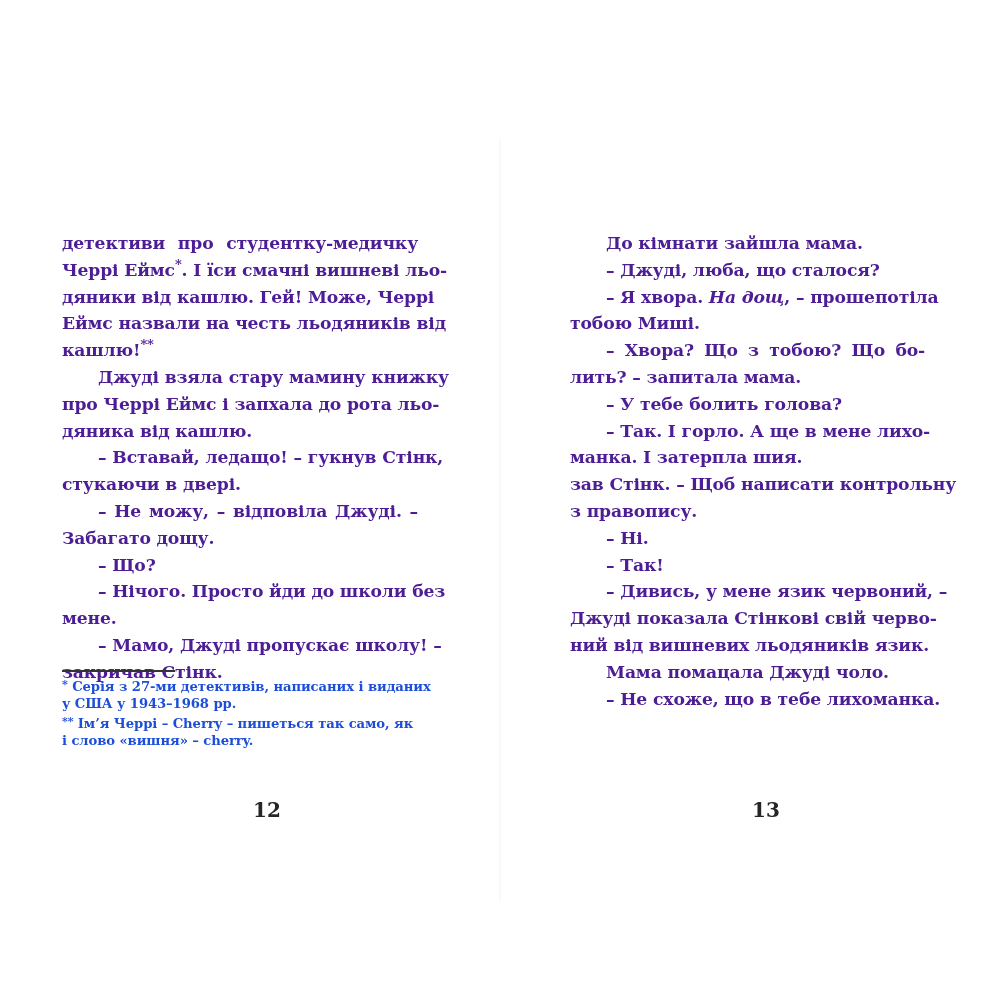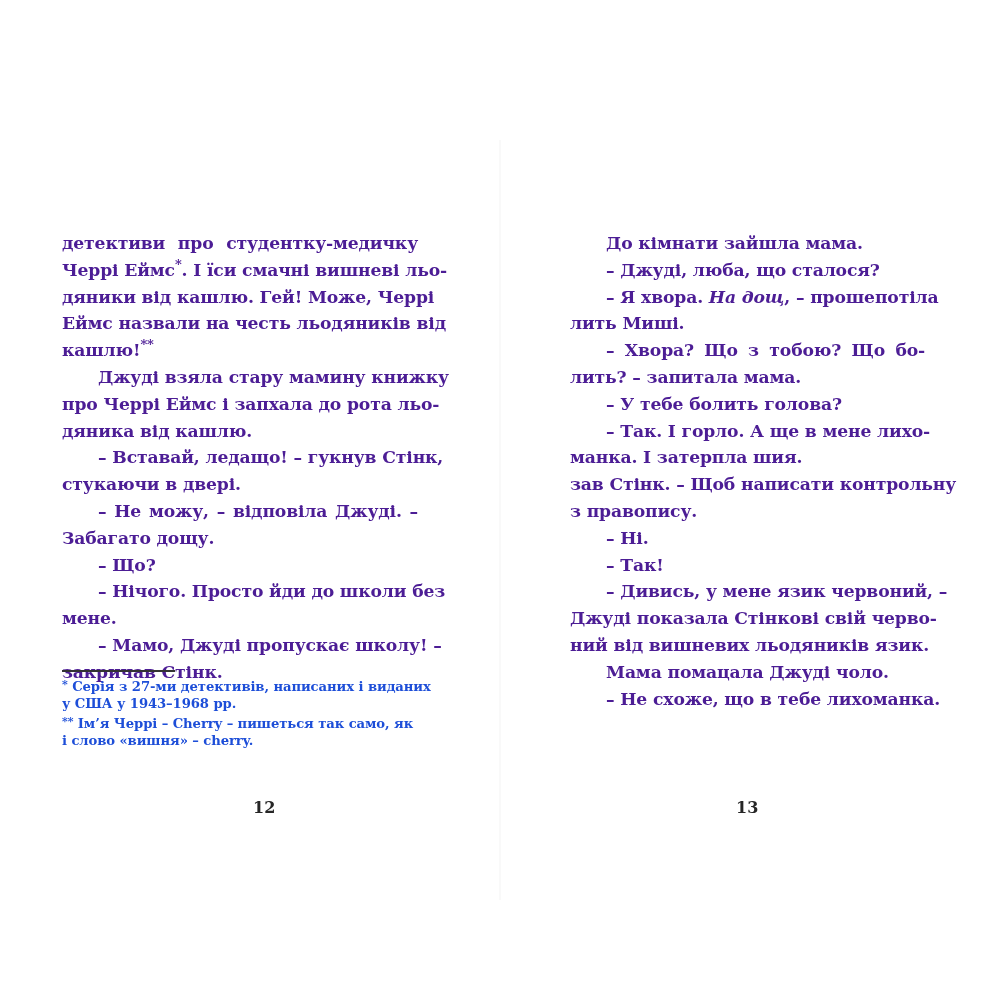--- a/index.html
+++ b/index.html
@@ -23,23 +23,23 @@
     }
     .line.indent { padding-left: 36px; }
     .line.last { text-align-last: left; }
     .line sup { font-size: 13px; line-height: 0; vertical-align: 7px; }
     .line em { }
     .fn-rule { position: absolute; left: 62px; top: 670px; width: 113px; height: 1.6px; background: #333333; }
     .footnotes { position: absolute; left: 62px; top: 676px; width: 360px; }
     .fn-line { height: 18.5px; line-height: 18.5px; font-size: 13.2px; font-weight: bold; white-space: nowrap;
       color: #1d4ed8; letter-spacing: -0.1px; }
     .fn-line .mark { font-size: 11px; vertical-align: 3px; }
-    .page-num { position: absolute; top: 798px; font-size: 16px; font-weight: bold; color: #262626; }
+    .page-num { position: absolute; top: 798px; font-size: 20px; font-weight: bold; color: #262626; }
     .left .page-num { left: 253px; }
-    .right .page-num { left: 236px; }
+    .right .page-num { left: 252px; }
   </style>
 </head>
 <body>
 
 <div class="spread">
   <div class="gutter"></div>
 
   <div class="page left">
     <div class="body-text">
       <div class="line"><span>детективи про студентку-медичку</span></div>
@@ -70,21 +70,21 @@
     </div>
 
     <div class="page-num">12</div>
   </div>
 
   <div class="page right">
     <div class="body-text">
       <div class="line indent last"><span>До кімнати зайшла мама.</span></div>
       <div class="line indent last"><span>– Джуді, люба, що сталося?</span></div>
       <div class="line indent"><span>– Я хвора. </span><em>На дощ</em><span>, – прошепотіла</span></div>
-      <div class="line last"><span>лить Миші.</span></div>
+      <div class="line last"><span>тобою Миші.</span></div>
       <div class="line indent"><span>– Хвора? Що з тобою? Що бо-</span></div>
       <div class="line last"><span>лить? – запитала мама.</span></div>
       <div class="line indent last"><span>– У тебе болить голова?</span></div>
       <div class="line indent"><span>– Так. І горло. А ще в мене лихо-</span></div>
       <div class="line last"><span>манка. І затерпла шия.</span></div>
       <div class="line"><span>зав Стінк. – Щоб написати контрольну</span></div>
       <div class="line last"><span>з правопису.</span></div>
       <div class="line indent last"><span>– Ні.</span></div>
       <div class="line indent last"><span>– Так!</span></div>
       <div class="line indent"><span>– Дивись, у мене язик червоний, –</span></div>

